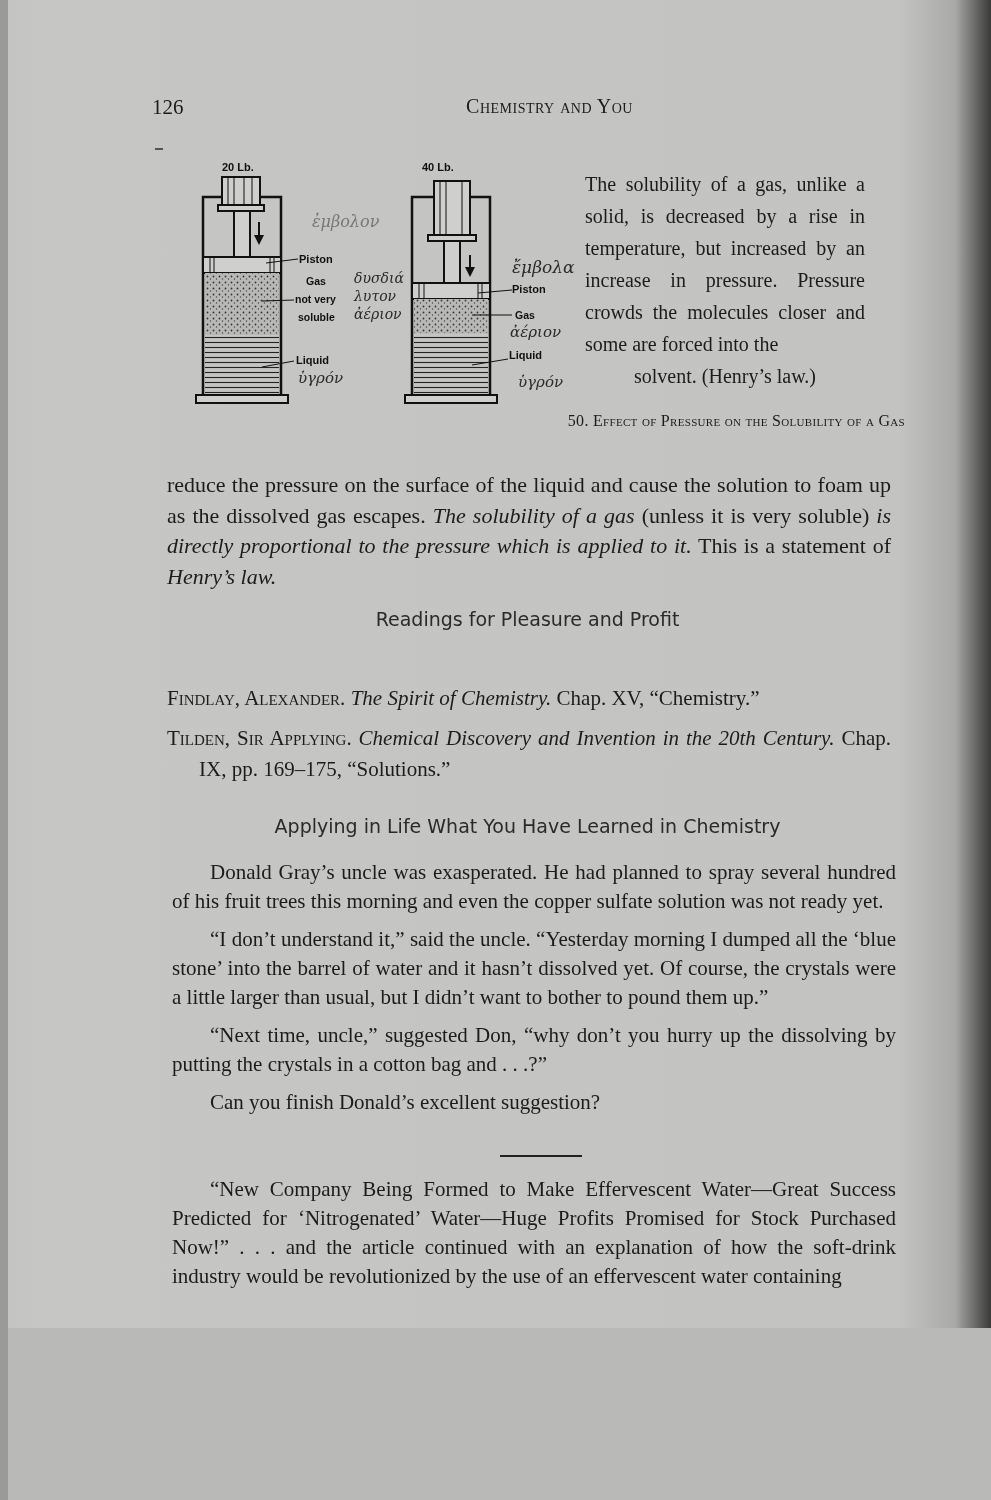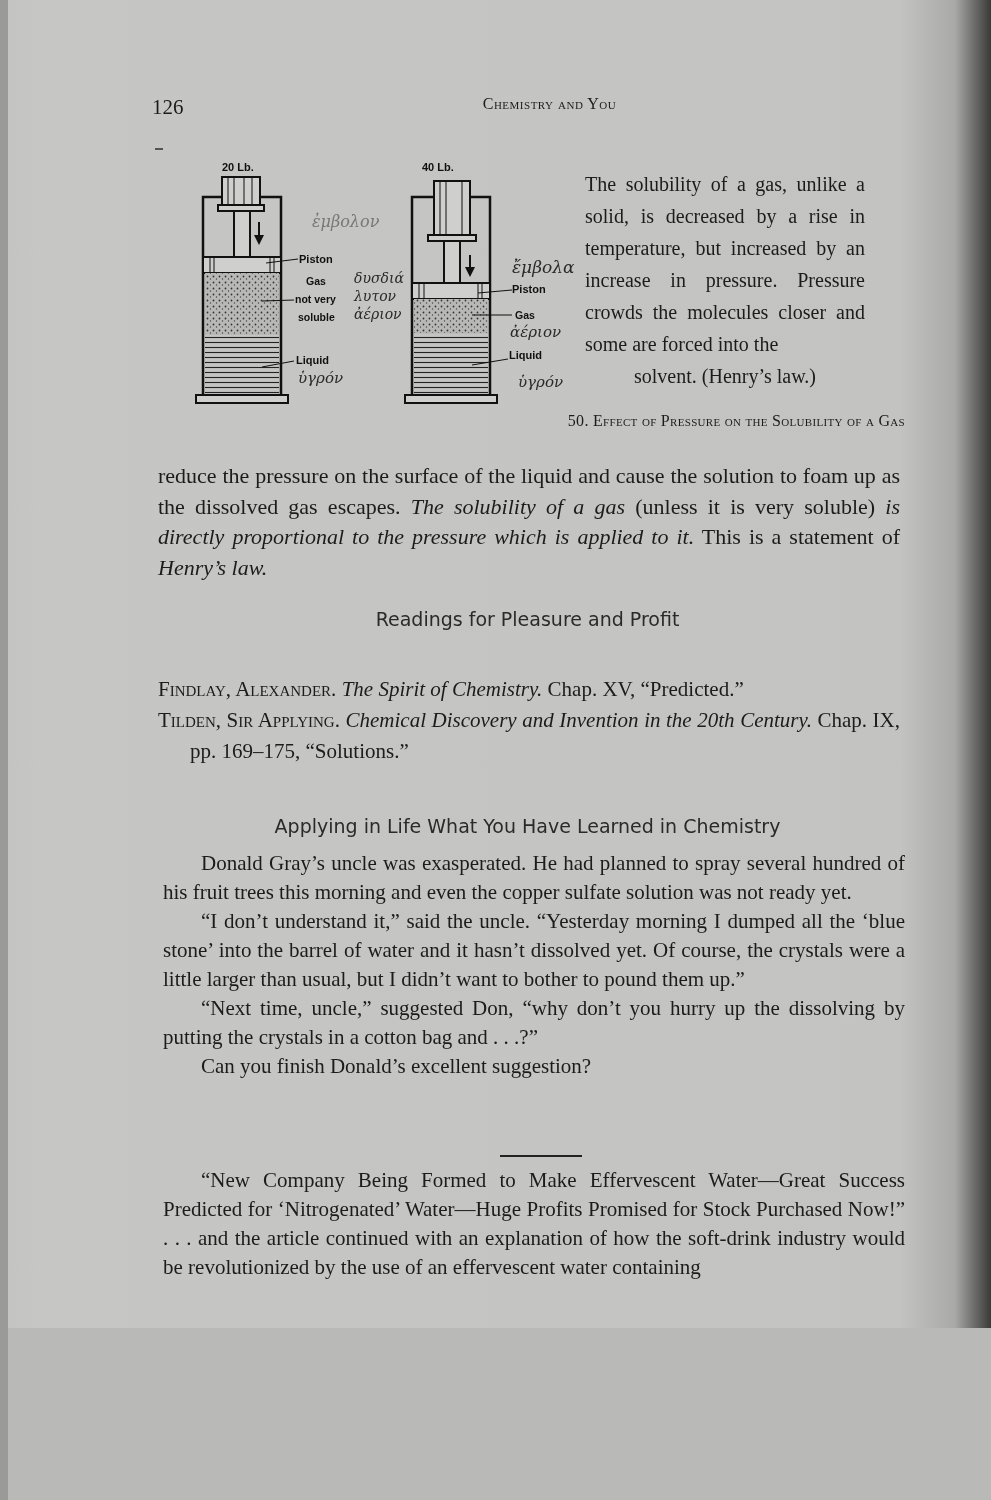--- a/index.html
+++ b/index.html
@@ -11,42 +11,42 @@
   }
   .page {
     position:absolute; left:0; top:0; width:991px; height:1328px;
     background: linear-gradient(to right, #a8a8a6 0px, #c4c4c2 8px, #c6c6c4 40px, #c3c3c1 900px, #a9a9a7 955px, #6a6a68 975px, #3a3a38 991px);
   }
   .left-edge { position:absolute; left:0; top:0; width:8px; height:1500px; background:#9a9a98; }
   .header { position:absolute; top:95px; left:152px; width:755px; height:30px; }
   .page-num { position:absolute; left:0; top:0; font-size:21px; font-family:"Liberation Serif", serif; }
   .running-title {
     position:absolute; left:0; right:0; text-align:center; top:0;
-    font-size:16px; font-family:"Liberation Serif", serif; font-variant:small-caps; letter-spacing:0.5px;
+    font-size:20px; font-family:"Liberation Serif", serif; font-variant:small-caps; letter-spacing:0.5px;
     padding-left:40px;
   }
   .dash { position:absolute; left:155px; top:148px; width:8px; height:2px; background:#555; }
 
   .figure { position:absolute; left:182px; top:155px; width:400px; height:250px; }
   .fig-caption-side {
     position:absolute; left:585px; top:168px; width:280px;
     font-family:"Liberation Serif", serif; font-size:20px; line-height:32px;
     text-align:justify;
   }
   .fig-caption-side .last { display:block; text-align:center; text-align-last:center; }
   .fig-title {
     position:absolute; left:150px; width:755px; top:412px; text-align:right;
     font-family:"Liberation Serif", serif; font-size:16px; font-variant:small-caps; letter-spacing:0.3px;
   }
   .body-text {
     position:absolute; left:158px; width:742px;
     font-family:"Liberation Serif", serif; font-size:22px; line-height:30.5px;
     text-align:justify;
   }
-  .body-text p { margin:0; }
+  .body-text p { margin:9px; }
   .it { font-style:italic; }
   .sec-head {
     position:absolute; left:150px; width:755px; text-align:center;
     font-family:"DejaVu Sans", sans-serif; font-size:19px; font-weight:normal; color:#2a2a2a;
   }
   .hang { padding-left:32px; text-indent:-32px; }
   .indent { text-indent:38px; }
   .rule { position:absolute; left:500px; width:82px; top:1155px; height:2px; background:#222; }
   .text2 { left:163px; width:742px; font-size:21px; line-height:29px; }
 </style>
@@ -151,21 +151,21 @@
     <span>Effect of Pressure on the Solubility of a Gas</span>
   </div>
 
   <div class="body-text" style="top:461px;">
     <p><span>reduce the pressure on the surface of the liquid and cause the solution to foam up as the dissolved gas escapes. </span><span class="it">The solubility of a gas</span><span> (unless it is very soluble) </span><span class="it">is directly proportional to the pressure which is applied to it.</span><span> This is a statement of </span><span class="it">Henry’s law.</span></p>
   </div>
 
   <div class="sec-head" style="top:608px;">Readings for Pleasure and Profit</div>
 
   <div class="body-text" style="top:674px; font-size:21px; line-height:31px;">
-    <p class="hang"><span class="sc" style="font-variant:small-caps;">Findlay, Alexander.</span> <span class="it">The Spirit of Chemistry.</span><span> Chap. XV, “Predicted.”</span></p>
+    <p class="hang"><span class="sc" style="font-variant:small-caps;">Findlay, Alexander.</span> <span class="it">The Spirit of Chemistry.</span><span> Chap. XV, “Chemistry.”</span></p>
     <p class="hang"><span style="font-variant:small-caps;">Tilden, Sir Applying.</span> <span class="it">Chemical Discovery and Invention in the 20th Century.</span><span> Chap. IX, pp. 169–175, “Solutions.”</span></p>
   </div>
 
   <div class="sec-head" style="top:815px;">Applying in Life What You Have Learned in Chemistry</div>
 
   <div class="body-text text2" style="top:849px;">
     <p class="indent">Donald Gray’s uncle was exasperated. He had planned to spray several hundred of his fruit trees this morning and even the copper sulfate solution was not ready yet.</p>
     <p class="indent">“I don’t understand it,” said the uncle. “Yesterday morning I dumped all the ‘blue stone’ into the barrel of water and it hasn’t dissolved yet. Of course, the crystals were a little larger than usual, but I didn’t want to bother to pound them up.”</p>
     <p class="indent">“Next time, uncle,” suggested Don, “why don’t you hurry up the dissolving by putting the crystals in a cotton bag and . . .?”</p>
     <p class="indent">Can you finish Donald’s excellent suggestion?</p>

